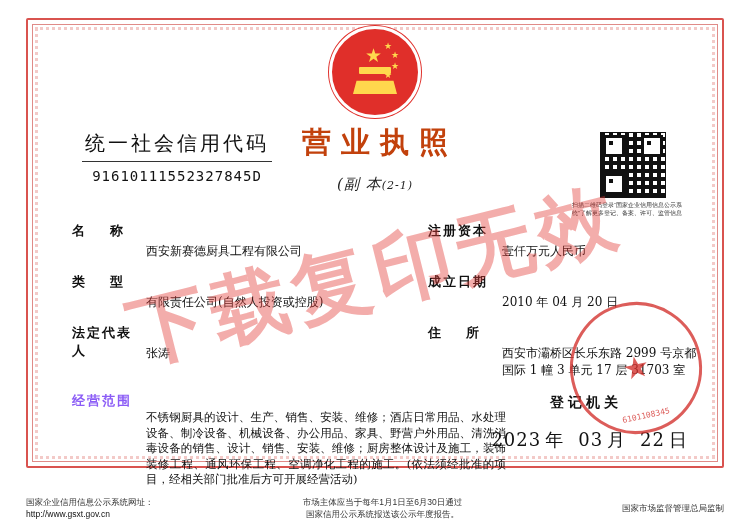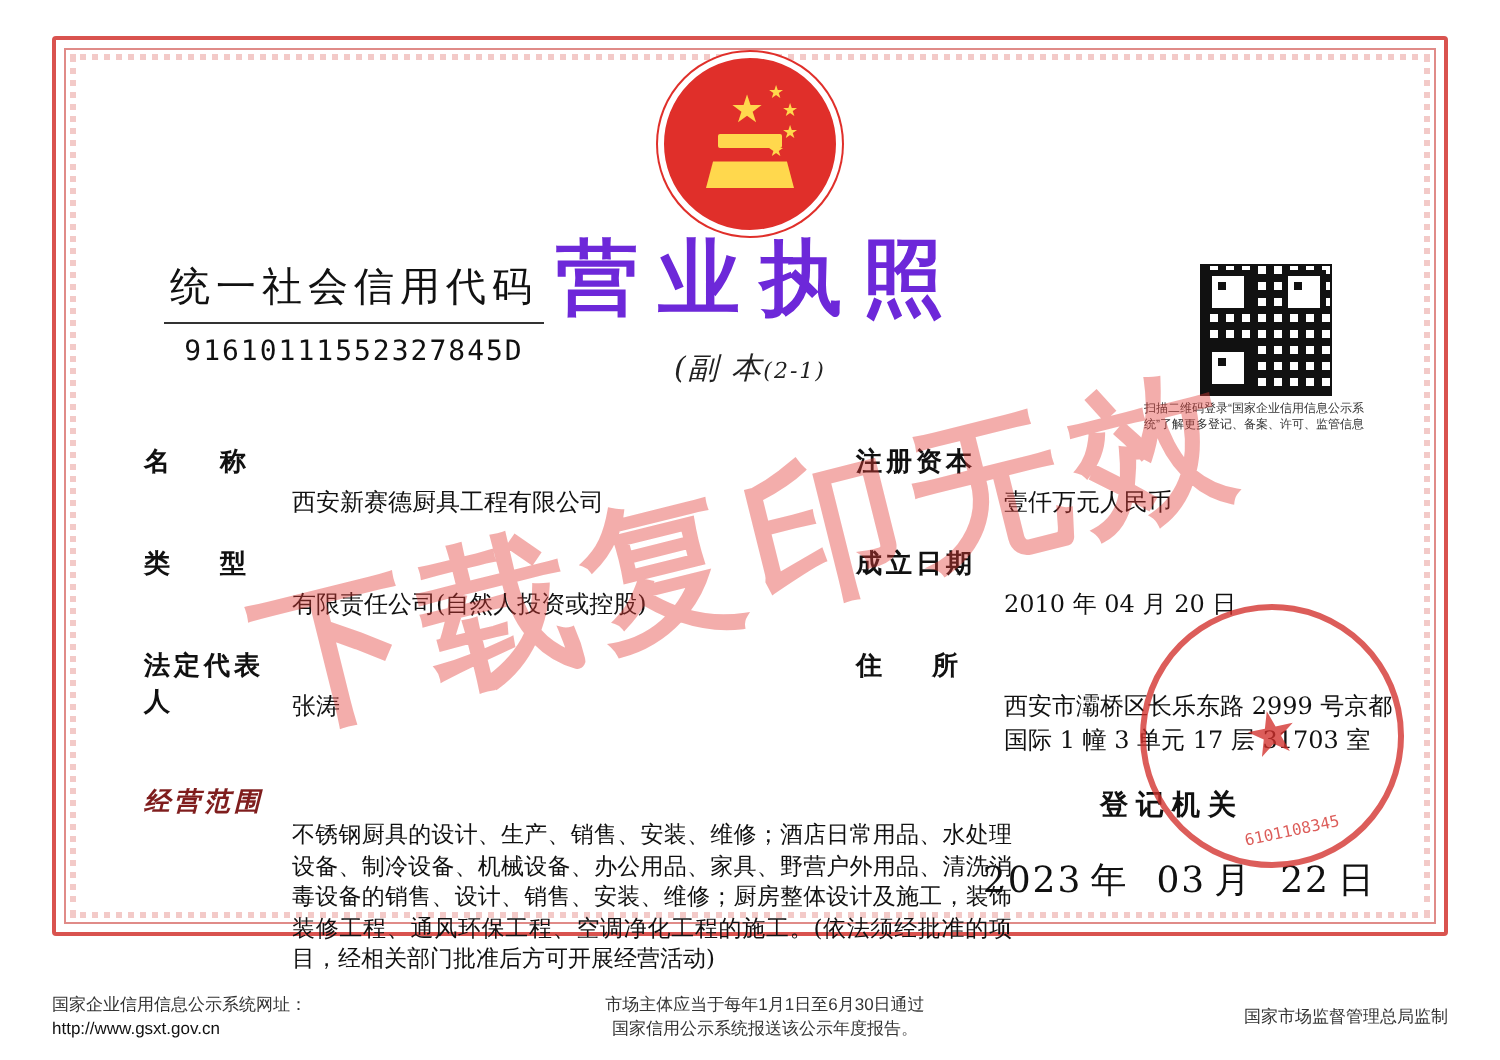--- a/index.html
+++ b/index.html
@@ -104,27 +104,27 @@
     height: 7px;
     background: #ffd84d;
     border-radius: 1px;
   }
 
   
   .title {
     position: absolute;
     left: 0;
     right: 0;
-    top: 112px;
+    top: 123px;
     text-align: center;
     font-family: "DejaVu Serif", "Liberation Serif", serif;
     font-weight: bold;
-    font-size: 41px;
+    font-size: 29px;
     letter-spacing: 10px;
-    color: #6d28d9;
+    color: #c2410c;
     text-indent: 10px;
   }
   .subtitle {
     position: absolute;
     left: 0;
     right: 0;
     top: 175px;
     text-align: center;
     font-family: "DejaVu Serif", "Liberation Serif", serif;
     font-size: 15px;
@@ -247,26 +247,25 @@
     flex: 1;
     margin-top: 21px;
   }
   .scope-row {
     display: flex;
     margin-top: 2px;
   }
   .scope-label {
     font-family: "DejaVu Serif", "Liberation Serif", serif;
     font-size: 13px;
-    color: #7f1d1d;
+    color: #8b5cf6;
     width: 74px;
     flex: none;
     letter-spacing: 2px;
     font-weight: bold;
-    font-style: italic;
   }
   .scope-value {
     font-family: "DejaVu Serif", "Liberation Serif", serif;
     font-size: 11.5px;
     color: #111111;
     line-height: 15.5px;
     width: 360px;
     text-align: justify;
     margin-top: 18px;
   }

